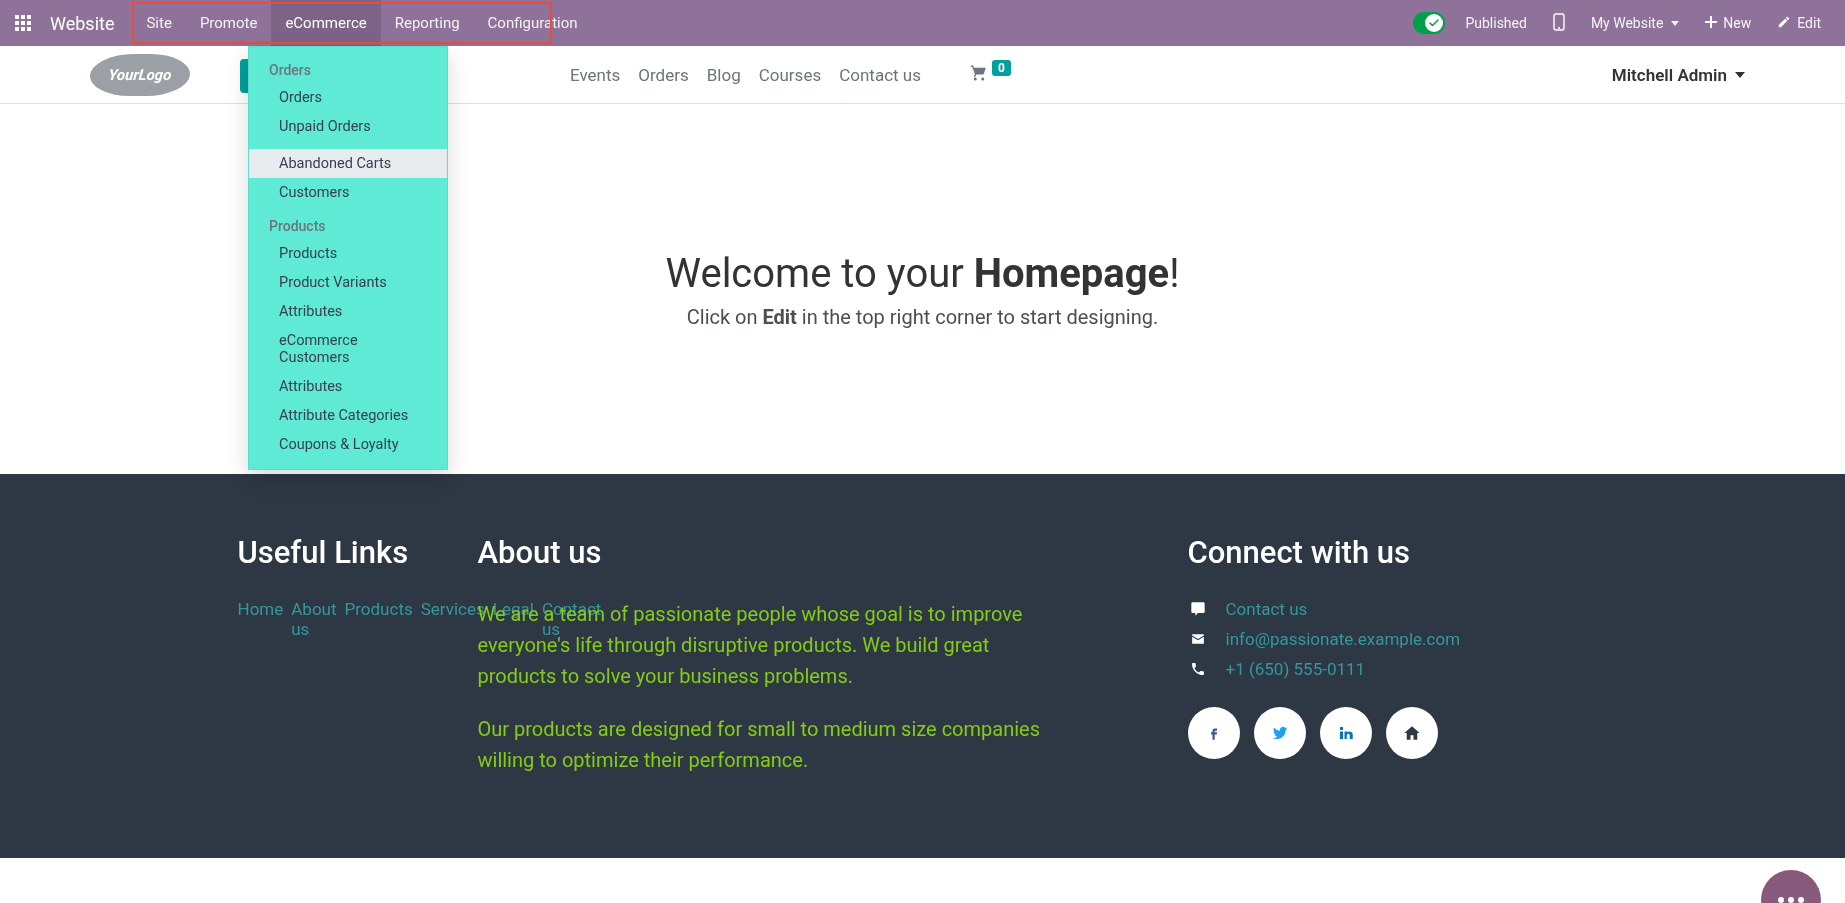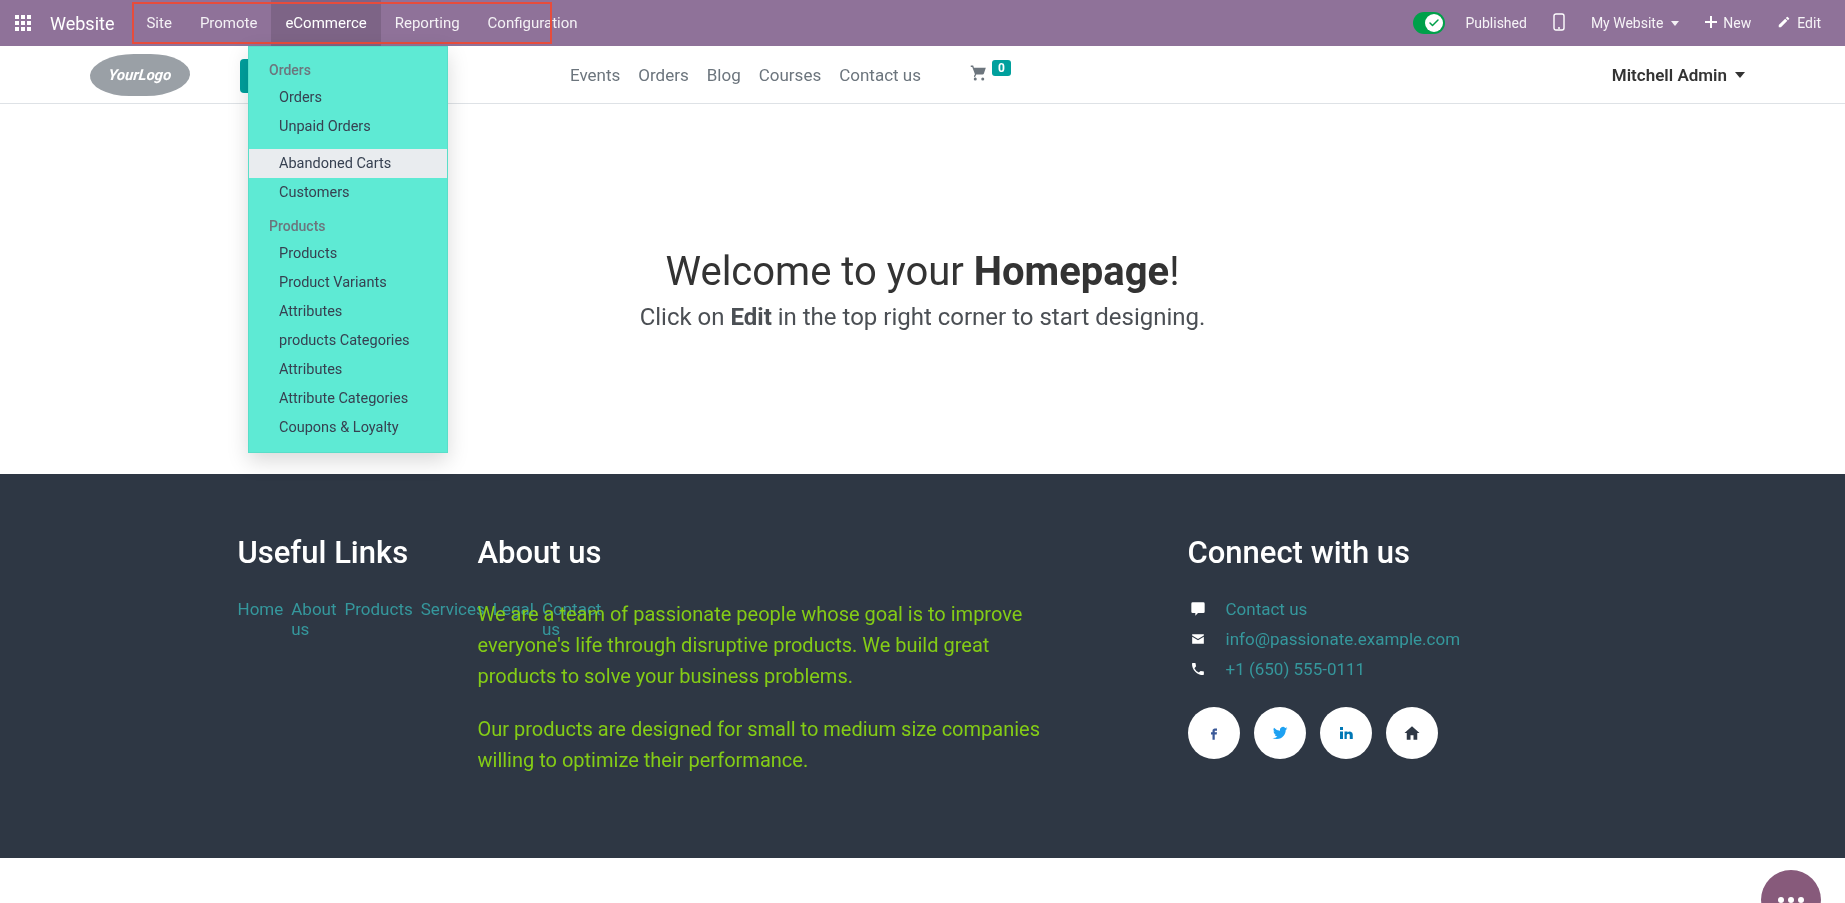--- a/index.html
+++ b/index.html
@@ -60,21 +60,21 @@
   
   .dropdown{ position:absolute; left:248px; top:46px; width:200px; background:#5eead4; border:1px solid rgba(0,0,0,0.05); box-shadow:0 8px 20px rgba(0,0,0,0.15); padding:10px 0; z-index:200; font-size:14px;}
   .dd-header{ color:#6c757d; padding:5px 20px; font-weight:500; font-size:14px;}
   .dd-item{ padding:6px 20px 6px 30px; color:#374151; cursor:pointer; font-size:14.5px;}
   .dd-item.hover{ background:#E9ECEF;margin-top:8px;}
 
   
   .hero{ min-height:370px; display:flex; flex-direction:column; align-items:center; justify-content:center; color:#2F3338;gap:8px;}
   .hero h1{ font-size:40px; font-weight:400; color:#333;}
   .hero h1 b{ font-weight:700;}
-  .hero p{ font-size:24px; color:#4B4F54; margin-top:0;}
+  .hero p{ font-size:20px; color:#4B4F54; margin-top:0;}
   .hero p b{font-weight:700;}
 
   
   .footer{ background:#2E3744; color:#fff; padding:60px 0 60px; }
   .footer-inner{ width:1370px; margin:0 auto; display:flex; gap:40px;}
   .footer h2{ font-size:31px; font-weight:500; margin-bottom:28px; color:#fff;}
   .col-links{ width:200px;}
   .col-about{ width:570px;}
   .col-spacer{ flex:1;}
   .col-connect{ width:420px;}
@@ -174,21 +174,21 @@
 <div class="dropdown">
   <div class="dd-header">Orders</div>
   <div class="dd-item">Orders</div>
   <div class="dd-item">Unpaid Orders</div>
   <div class="dd-item hover">Abandoned Carts</div>
   <div class="dd-item">Customers</div>
   <div class="dd-header" style="margin-top:6px;">Products</div>
   <div class="dd-item">Products</div>
   <div class="dd-item">Product Variants</div>
   <div class="dd-item">Attributes</div>
-  <div class="dd-item">products Categories</div>
+  <div class="dd-item">eCommerce Customers</div>
   <div class="dd-item">Attributes</div>
   <div class="dd-item">Attribute Categories</div>
   <div class="dd-item">Coupons &amp; Loyalty</div>
 </div>
 
 <div class="sitebar">
   <div class="logo-badge">
     <span>YourLogo</span>
   </div>
   <div class="green-tab"></div>

